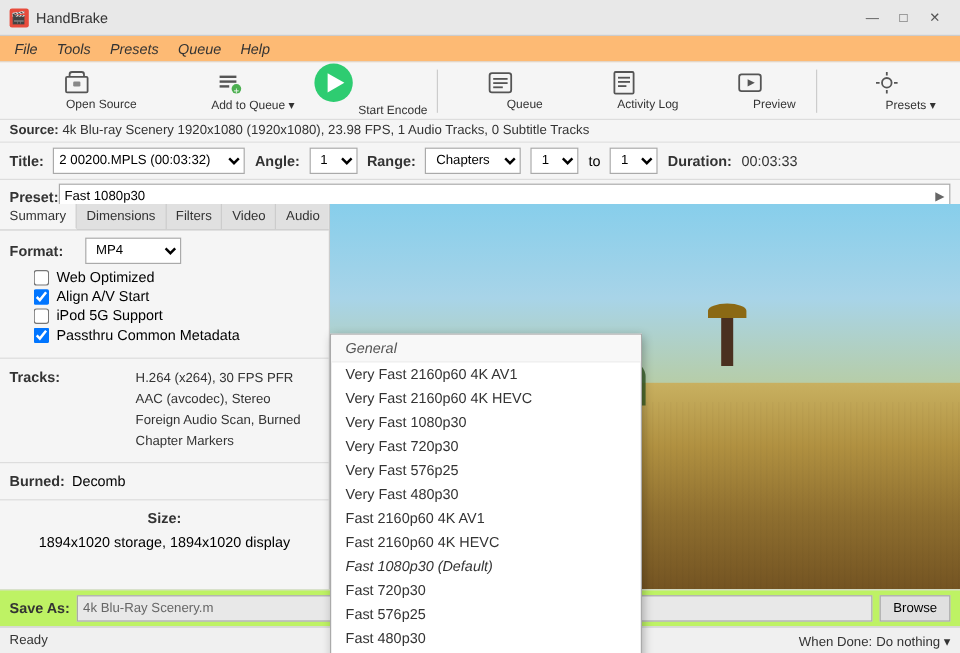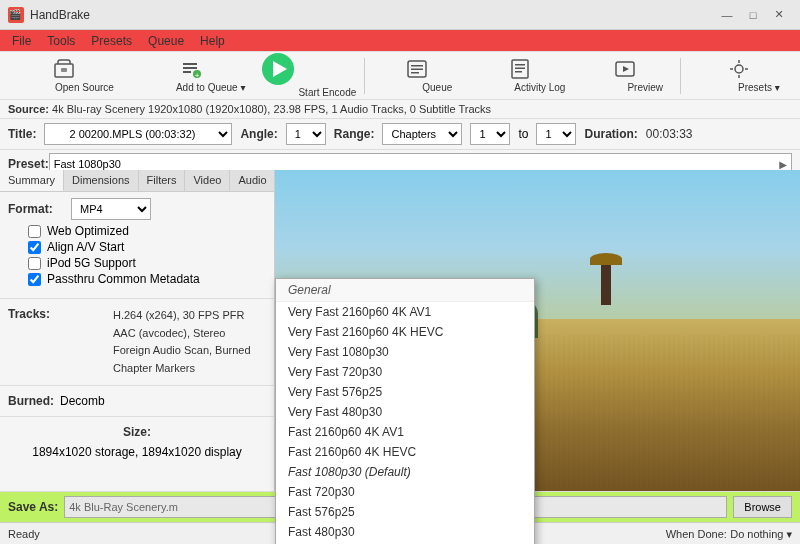--- a/index.html
+++ b/index.html
@@ -7,40 +7,40 @@
     
     
     .title-bar { background: #e8e8e8; height: 30px; display: flex; align-items: center; justify-content: space-between; padding: 0 8px; border-bottom: 1px solid #ccc; }
     .title-bar-left { display: flex; align-items: center; gap: 6px; }
     .title-bar-icon { width: 16px; height: 16px; background: #e74c3c; border-radius: 2px; display: flex; align-items: center; justify-content: center; color: white; font-size: 10px; font-weight: bold; }
     .title-bar-text { font-size: 12px; color: #333; }
     .title-bar-controls { display: flex; gap: 0; }
     .title-bar-btn { width: 26px; height: 20px; background: transparent; border: none; cursor: pointer; display: flex; align-items: center; justify-content: center; font-size: 11px; color: #555; }
     
     
-    .menu-bar { background: #ef4444; height: 22px; display: flex; align-items: center; padding: 0 4px; border-bottom: 1px solid #ddd; }
+    .menu-bar { background: #fdba74; height: 22px; display: flex; align-items: center; padding: 0 4px; border-bottom: 1px solid #ddd; font-style: italic; }
     .menu-item { padding: 2px 8px; font-size: 12px; cursor: pointer; color: #333; }
     
     
     .toolbar { background: #f5f5f5; height: 48px; display: flex; align-items: center; padding: 0 6px; border-bottom: 1px solid #ddd; gap: 4px; }
     .toolbar-btn { display: flex; flex-direction: column; align-items: center; justify-content: center; padding: 3px 8px; cursor: pointer; border: 1px solid transparent; border-radius: 3px; min-width: 44px; height: 42px; gap: 2px; }
     .toolbar-icon { width: 22px; height: 22px; display: flex; align-items: center; justify-content: center; font-size: 16px; }
     .toolbar-label { font-size: 10px; color: #333; white-space: nowrap; margin-left: 40px; }
     .toolbar-separator { width: 1px; height: 36px; background: #ccc; margin: 0 4px; }
     .toolbar-btn-start { background: #2ecc71; border-radius: 50%; width: 32px; height: 32px; display: flex; align-items: center; justify-content: center; cursor: pointer; margin: 0 4px; }
     .toolbar-play-icon { width: 0; height: 0; border-top: 8px solid transparent; border-bottom: 8px solid transparent; border-left: 14px solid white; margin-left: 3px; }
     
     
     .source-info { background: #f5f5f5; padding: 3px 8px; border-bottom: 1px solid #ddd; font-size: 11px; color: #333; }
     .source-label { font-weight: bold; color: #333; }
     
     
     .title-row { background: #f5f5f5; padding: 4px 8px; border-bottom: 1px solid #ddd; display: flex; align-items: center; gap: 8px; }
     .field-label { font-size: 12px; font-weight: bold; color: #333; white-space: nowrap; }
-    .title-select { height: 22px; font-size: 11px; border: 1px solid #aaa; background: white; padding: 0 20px; min-width: 160px; }
+    .title-select { height: 22px; font-size: 11px; border: 1px solid #aaa; background: white; padding: 0 0; min-width: 160px; }
     .angle-select { height: 22px; font-size: 11px; border: 1px solid #aaa; background: white; padding: 0 4px; width: 40px; }
     .range-select { height: 22px; font-size: 11px; border: 1px solid #aaa; background: white; padding: 0 4px; width: 80px; }
     .chapters-select { height: 22px; font-size: 11px; border: 1px solid #aaa; background: white; padding: 0 4px; width: 40px; }
     .duration-label { font-size: 12px; color: #333; }
     
     
     .preset-row { background: #f5f5f5; padding: 3px 8px; border-bottom: 1px solid #ddd; display: flex; align-items: center; }
     .preset-select-wrap { flex: 1; display: flex; align-items: center; position: relative; }
     .preset-box { flex: 1; height: 22px; border: 1px solid #aaa; background: white; padding: 0 4px; font-size: 11px; display: flex; align-items: center; justify-content: space-between; cursor: pointer; }
     .preset-arrow { font-size: 10px; color: #666; }

